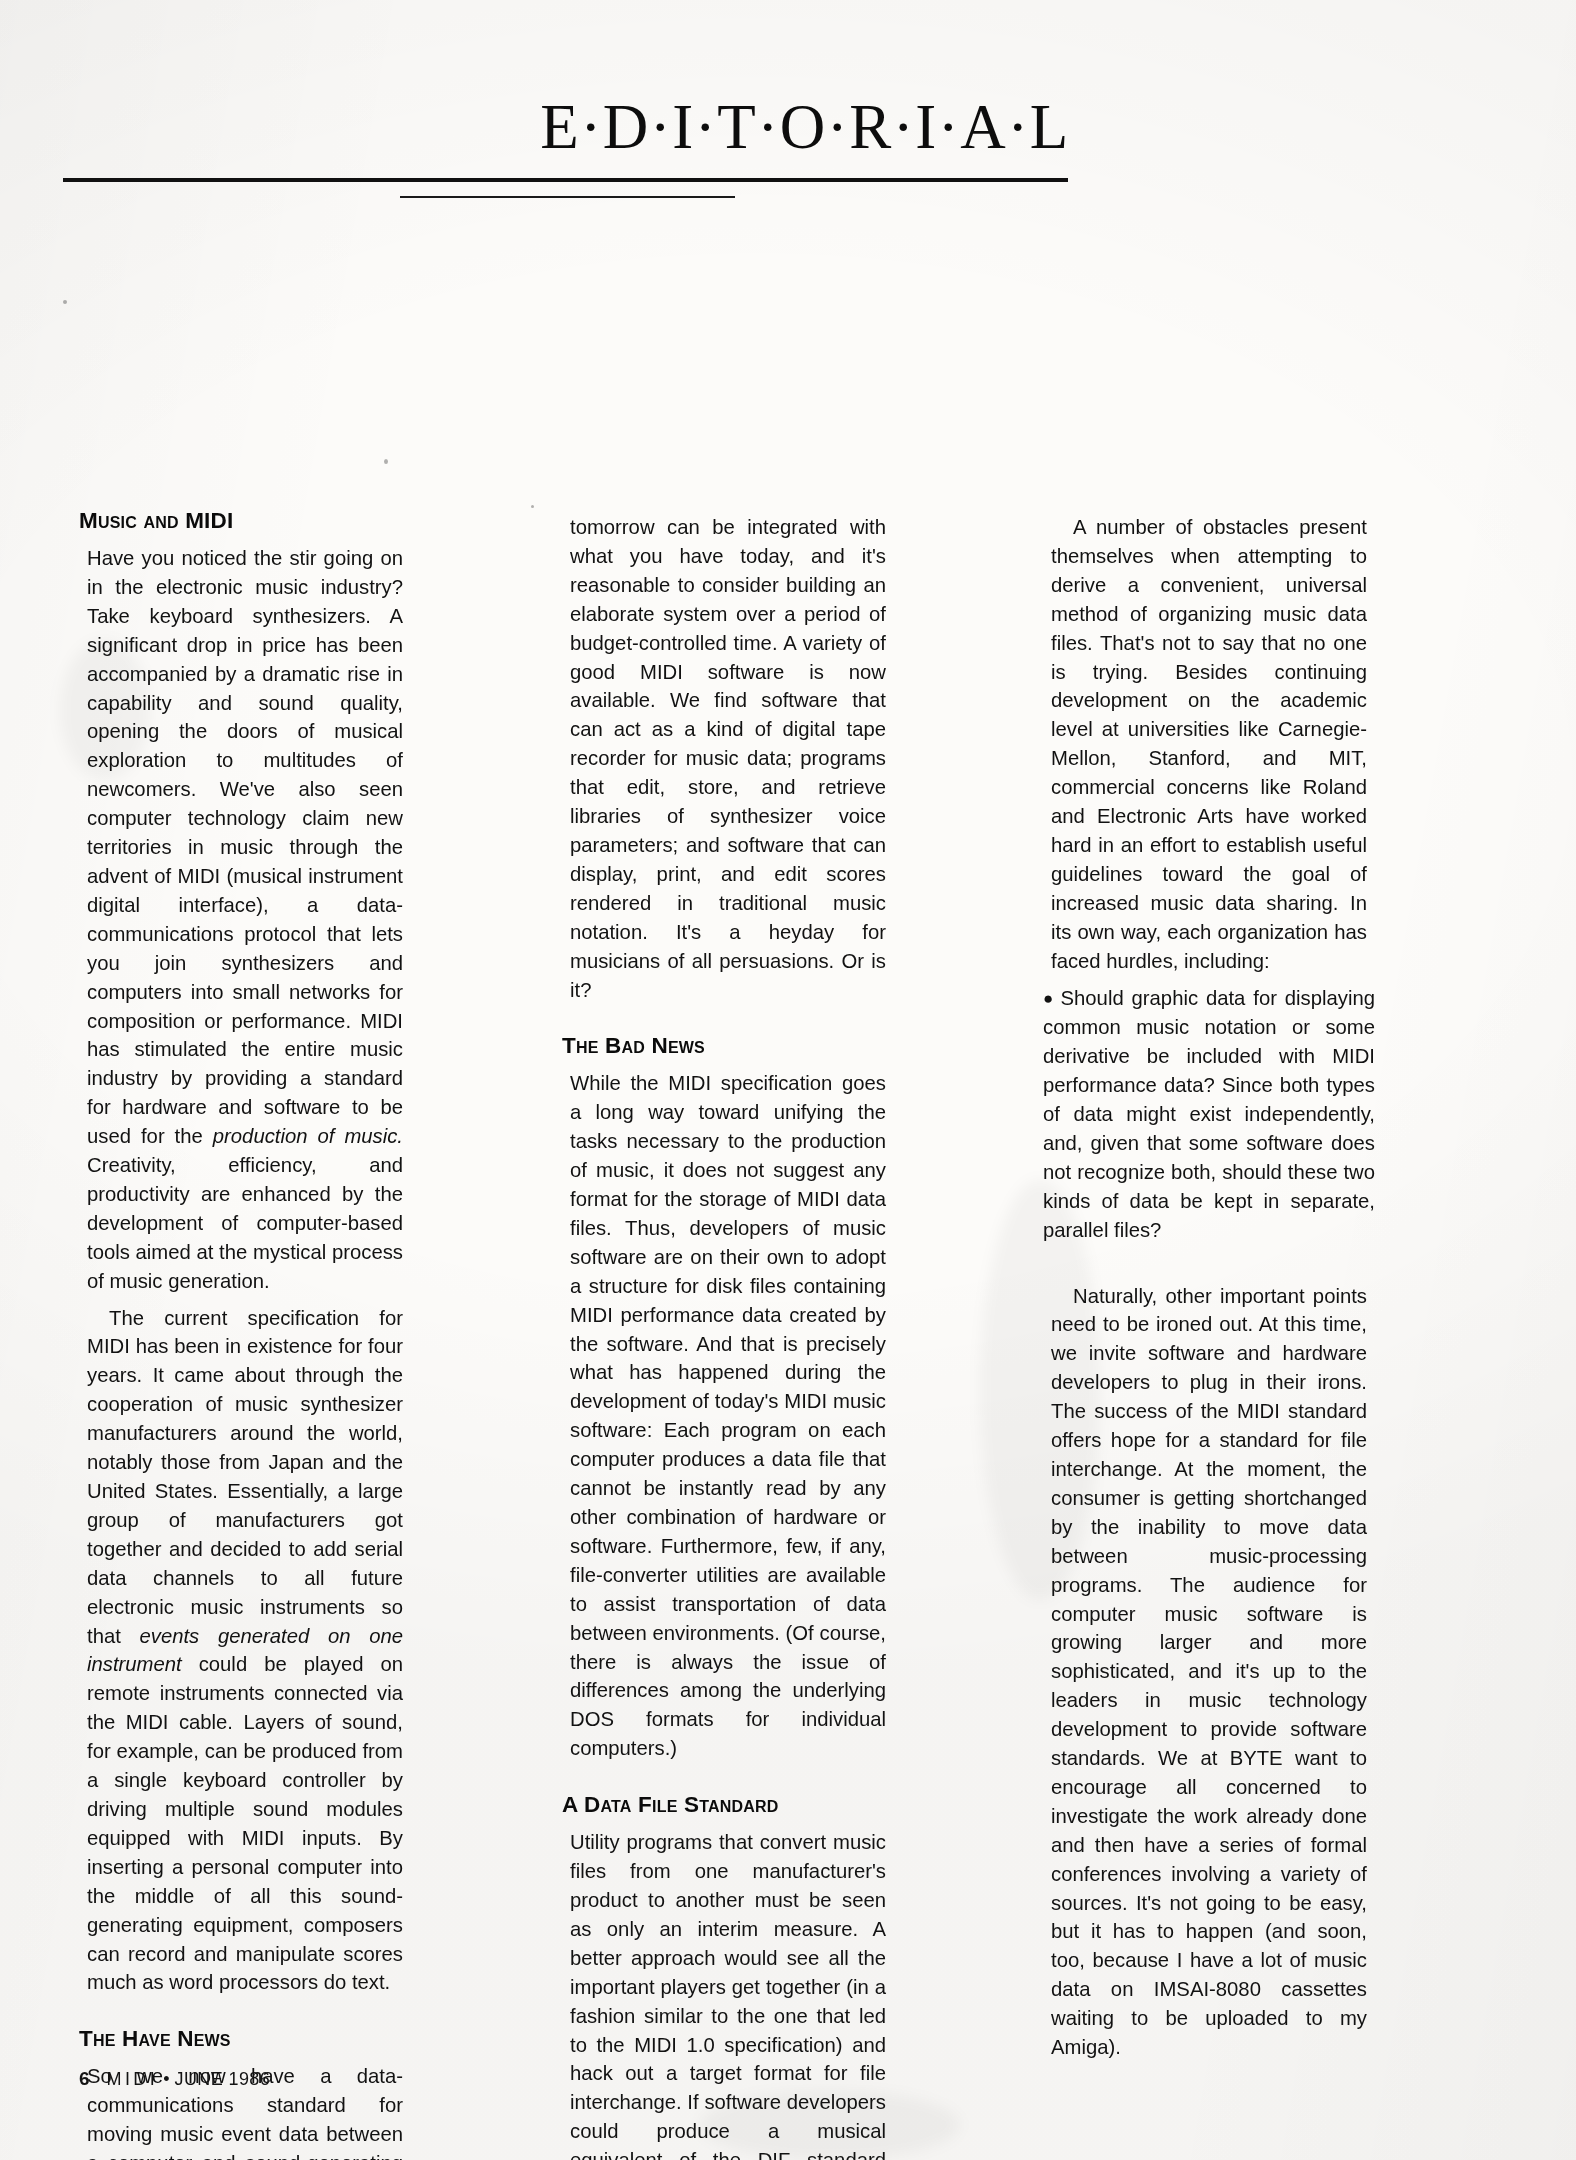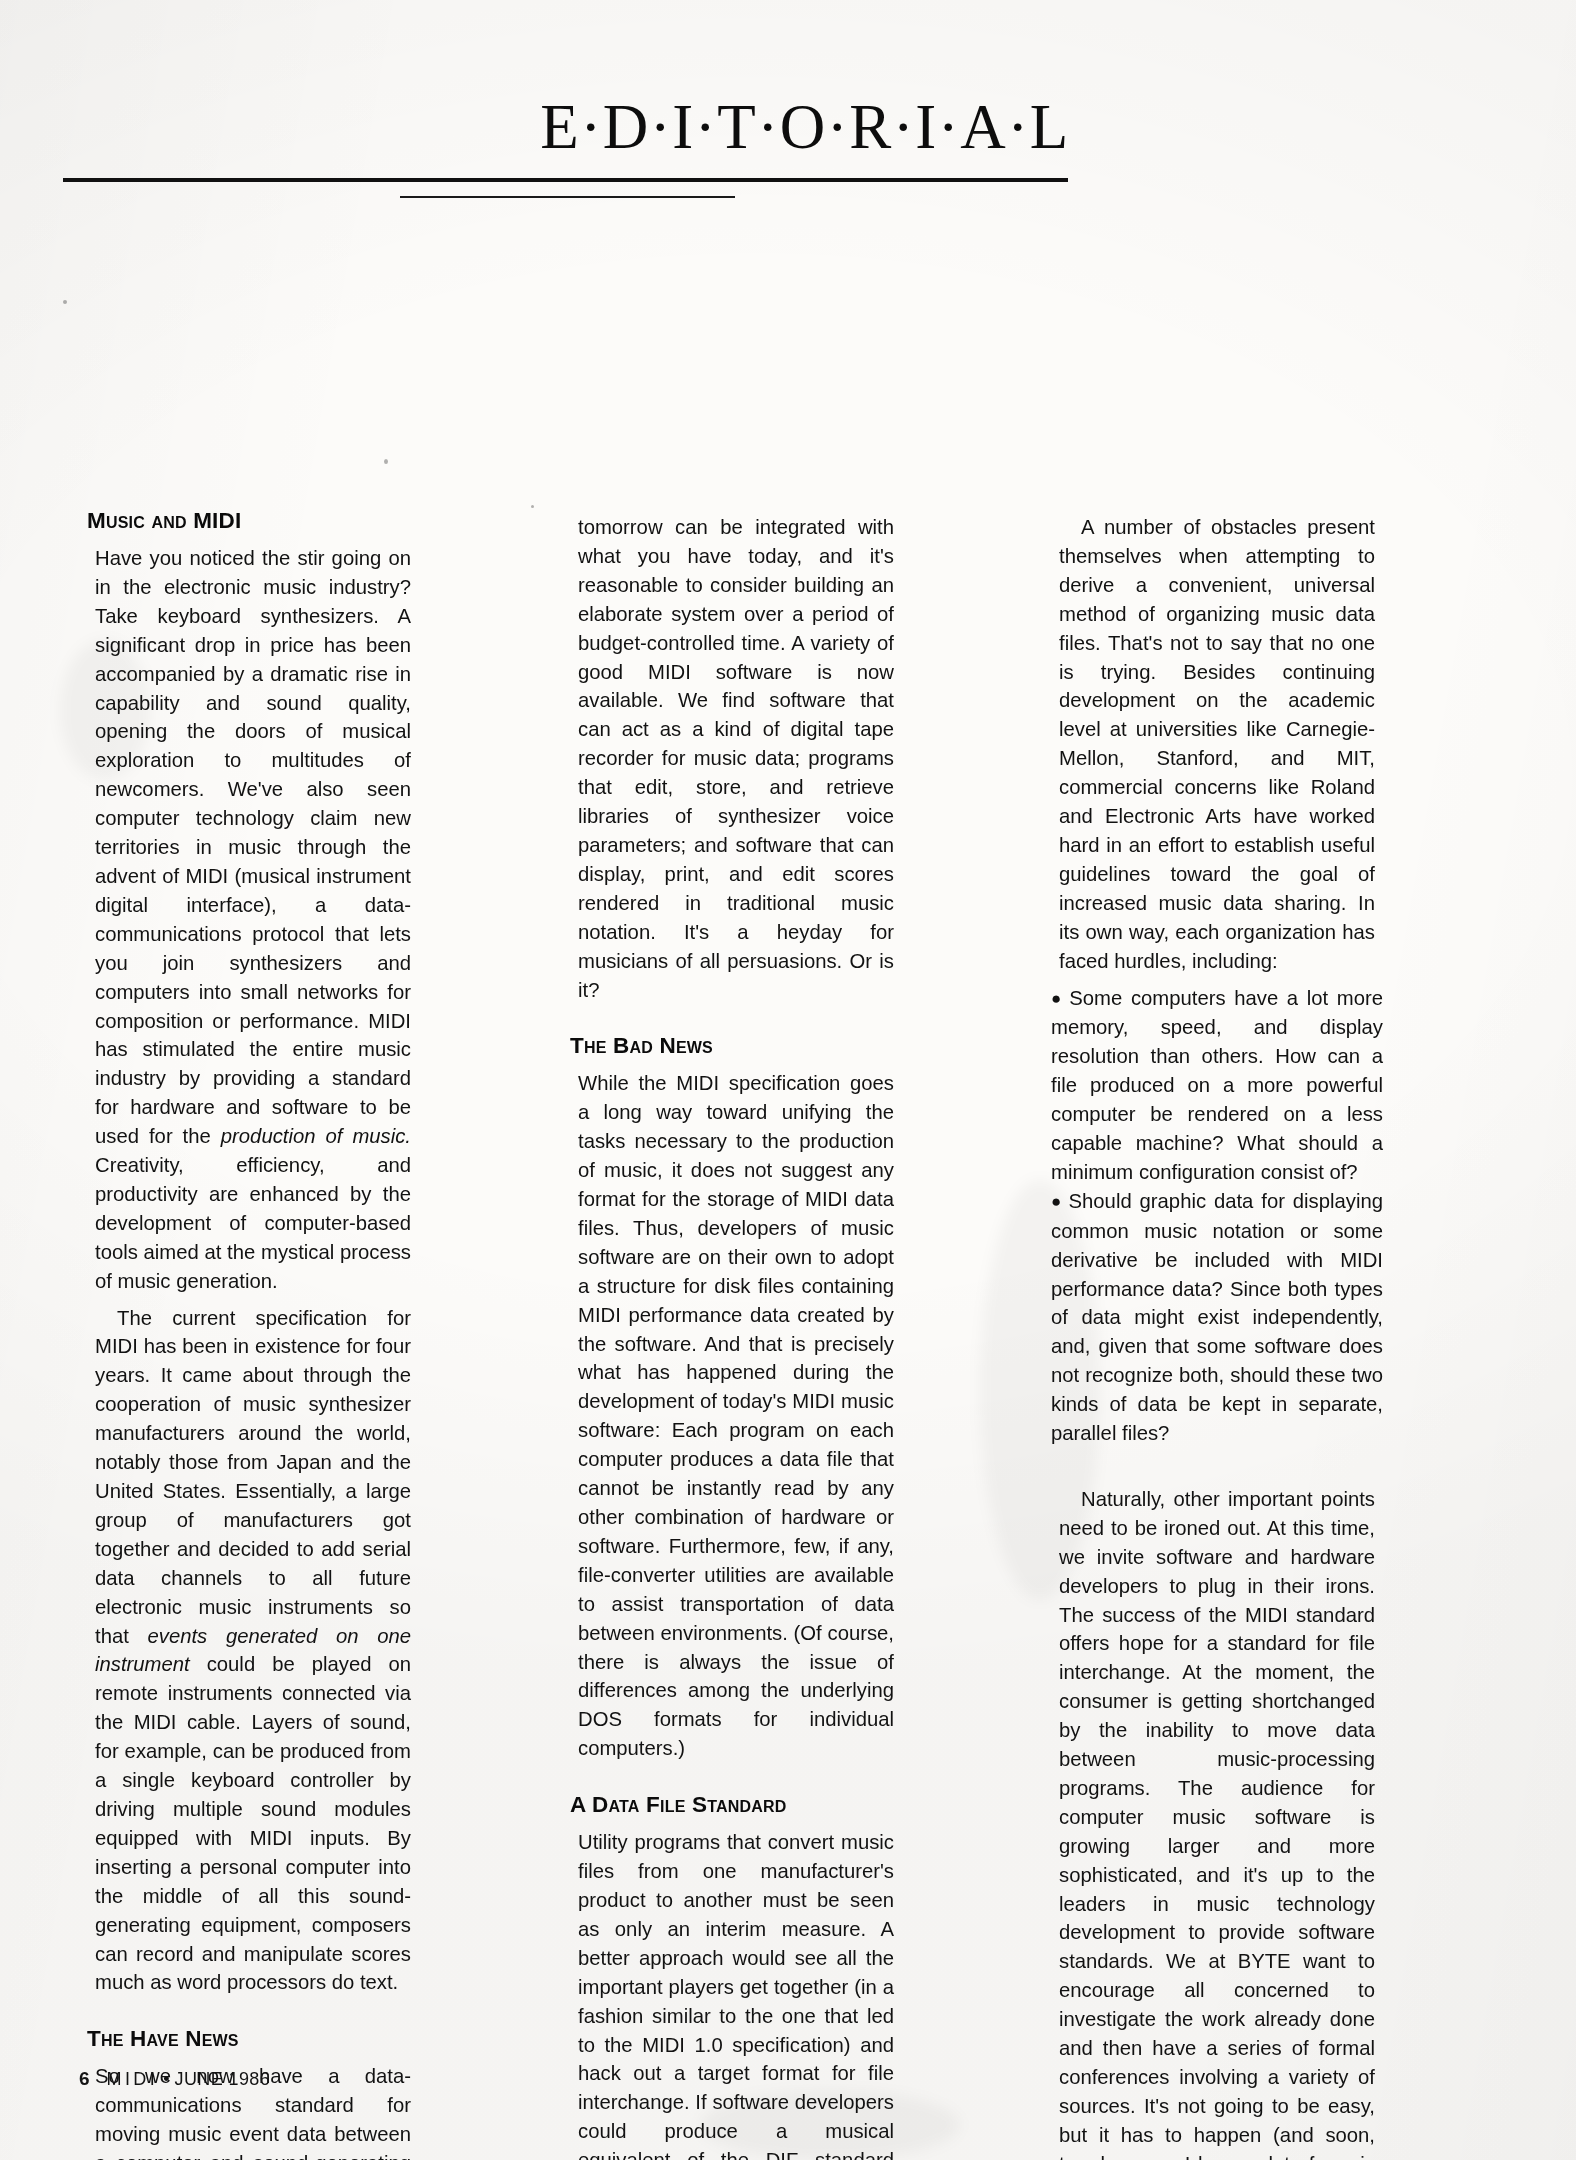--- a/index.html
+++ b/index.html
@@ -59,21 +59,21 @@
     left: 400px;
     top: 196px;
     width: 335px;
     height: 2px;
     background: #1a1a1a;
   }
 
   
   .columns {
     position: absolute;
-    left: 8px;
+    left: 0;
     top: 0;
     width: 1540px;
     height: 2160px;
   }
   .col {
     position: absolute;
     top: 505px;
     width: 332px;
     color: #121212;
     font-family: "Liberation Sans", "DejaVu Sans", sans-serif;
@@ -215,21 +215,20 @@
     <p>While the MIDI specification goes a long way toward unifying the tasks necessary to the production of music, it does not suggest any format for the storage of MIDI data files. Thus, developers of music software are on their own to adopt a structure for disk files containing MIDI performance data created by the software. And that is precisely what has happened during the development of today's MIDI music software: Each program on each computer produces a data file that cannot be instantly read by any other combination of hardware or software. Furthermore, few, if any, file-converter utilities are available to assist transportation of data between environments. (Of course, there is always the issue of differences among the underlying DOS formats for individual computers.)</p>
     <h2 class="section-head spaced">
       <span>A Data File Standard</span>
     </h2>
     <p>Utility programs that convert music files from one manufacturer's product to another must be seen as only an interim measure. A better approach would see all the important players get together (in a fashion similar to the one that led to the MIDI 1.0 specification) and hack out a target format for file interchange. If software developers could produce a musical equivalent of the DIF standard used for database files in the business world, users operating in different computer and synthesizer environments would benefit immensely from expanded access to the large body of music data now being stockpiled. This tactic would also let existing products "speak" to future programs designed to use the target file format.</p>
   </div>
 
   <div class="col" id="col-3">
     <p class="indent">A number of obstacles present themselves when attempting to derive a convenient, universal method of organizing music data files. That's not to say that no one is trying. Besides continuing development on the academic level at universities like Carnegie-Mellon, Stanford, and MIT, commercial concerns like Roland and Electronic Arts have worked hard in an effort to establish useful guidelines toward the goal of increased music data sharing. In its own way, each organization has faced hurdles, including:</p>
     <ul class="bullets">
-      <li><span class="bullet-glyph">●</span><span>Some computers have a lot more memory, speed, and display resolution than others. How can a file produced on a more powerful computer be rendered on a less capable machine? What should a minimum configuration consist of?</span></li>
       <li><span class="bullet-glyph">●</span><span>Should graphic data for displaying common music notation or some derivative be included with MIDI performance data? Since both types of data might exist independently, and, given that some software does not recognize both, should these two kinds of data be kept in separate, parallel files?</span></li>
     </ul>
     <div class="spacer-para"></div>
     <p class="indent">Naturally, other important points need to be ironed out. At this time, we invite software and hardware developers to plug in their irons. The success of the MIDI standard offers hope for a standard for file interchange. At the moment, the consumer is getting shortchanged by the inability to move data between music-processing programs. The audience for computer music software is growing larger and more sophisticated, and it's up to the leaders in music technology development to provide software standards. We at BYTE want to encourage all concerned to investigate the work already done and then have a series of formal conferences involving a variety of sources. It's not going to be easy, but it has to happen (and soon, too, because I have a lot of music data on IMSAI-8080 cassettes waiting to be uploaded to my Amiga).</p>
 
   </div>
 
 </div>
 
 <div class="footer">

